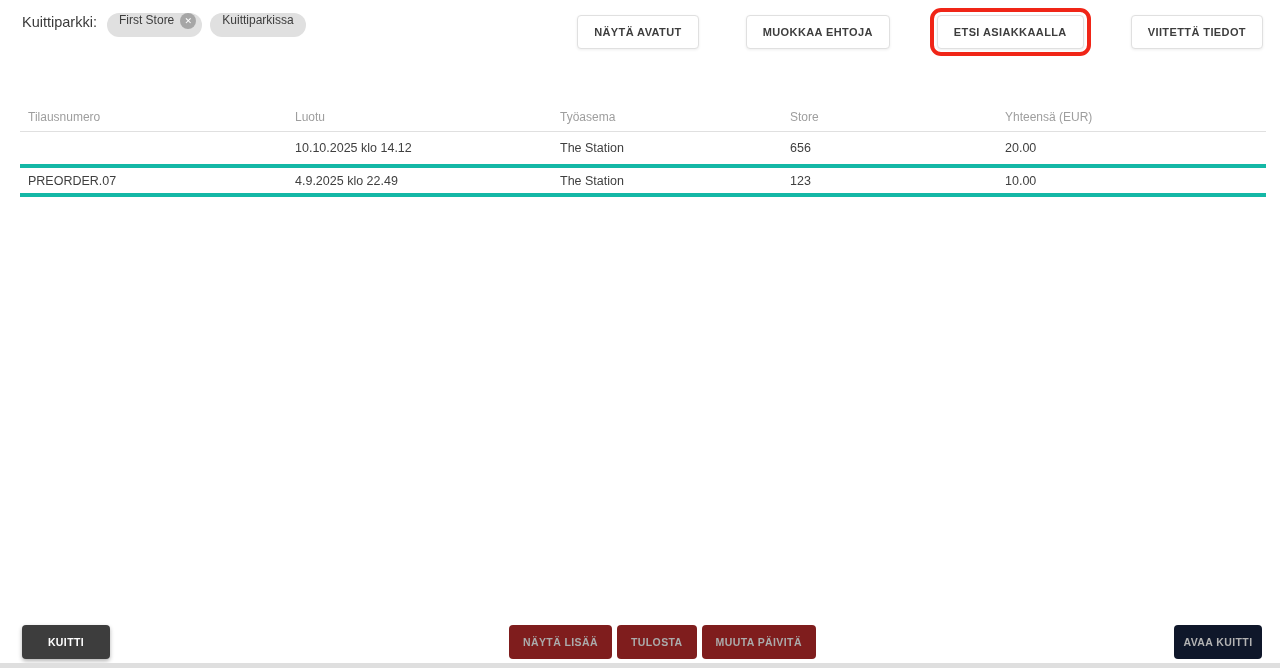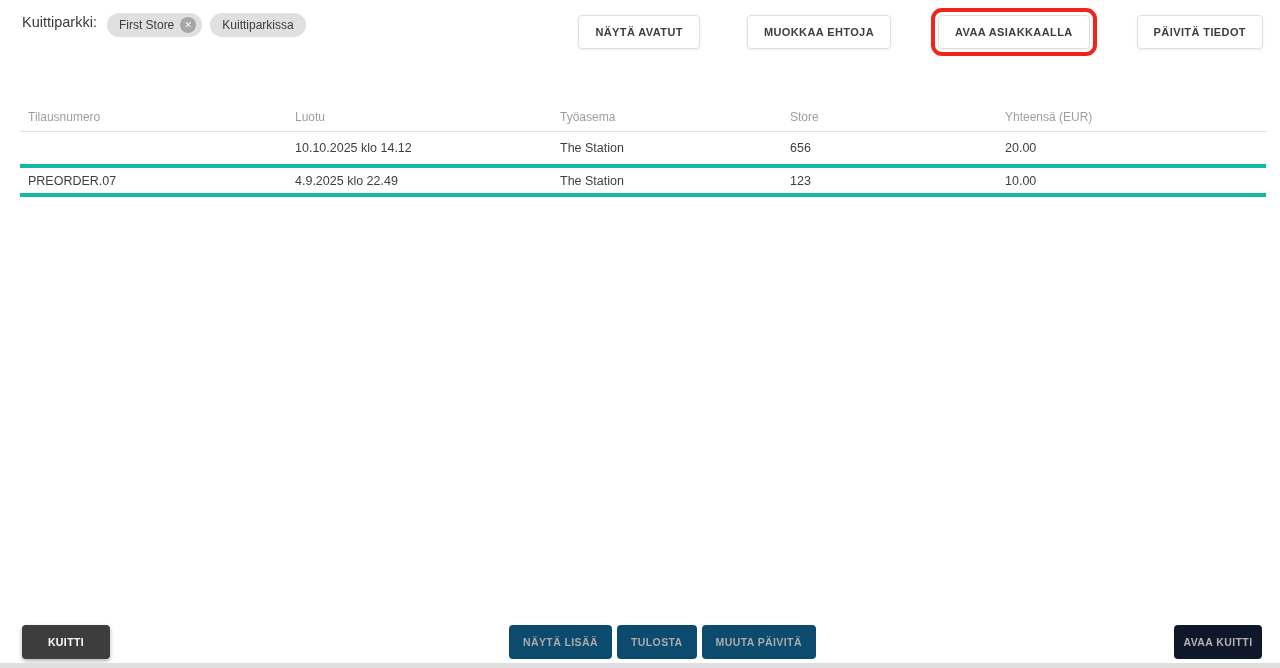--- a/index.html
+++ b/index.html
@@ -32,21 +32,21 @@
     line-height: 18px;
   }
   .chip {
     background: #e0e0e0;
     border-radius: 16px;
     height: 24px;
     padding: 0 12px;
     font-size: 12px;
     color: #3d3d3d;
     display: inline-flex;
-    align-items: center;
+    align-items: flex-start;
     gap: 6px;
     margin-right: 8px;
     cursor: default;
     white-space: nowrap;
   }
   .chip-x {
     width: 16px; height: 16px;
     margin-right: -6px;
     border-radius: 50%;
     background: #a6a6a6;
@@ -141,21 +141,21 @@
     box-shadow: 0 2px 4px rgba(0,0,0,0.3);
     cursor: pointer;
   }
   .center-group {
     position: absolute;
     left: 509px;
     display: flex;
     gap: 5px;
   }
   .btn-disabled {
-    background: #0c4a6e;
+    background: #7f1d1d;
     color: #ababab;
     padding: 0 14px;
     cursor: default;
   }
   .open-receipt {
     position: absolute;
     right: 18px;
     width: 88px;
     background: #0f172a;
     color: #b3b3b3;
@@ -179,22 +179,22 @@
       <span>First Store</span>
       <span class="chip-x">✕</span>
     </span>
     <span class="chip">
       <span>Kuittiparkissa</span>
     </span>
   </div>
   <div class="actions">
     <button class="action-btn">NÄYTÄ AVATUT</button>
     <button class="action-btn">MUOKKAA EHTOJA</button>
-    <button class="action-btn highlighted">AVAA ASIAKKAALLA</button>
-    <button class="action-btn">PÄIVITÄ TIEDOT</button>
+    <button class="action-btn highlighted">ETSI ASIAKKAALLA</button>
+    <button class="action-btn">VIITETTÄ TIEDOT</button>
   </div>
 </div>
 
 <table class="orders">
   <colgroup>
     <col style="width:267px">
       <col style="width:265px">
       <col style="width:230px">
       <col style="width:215px">
       <col>

